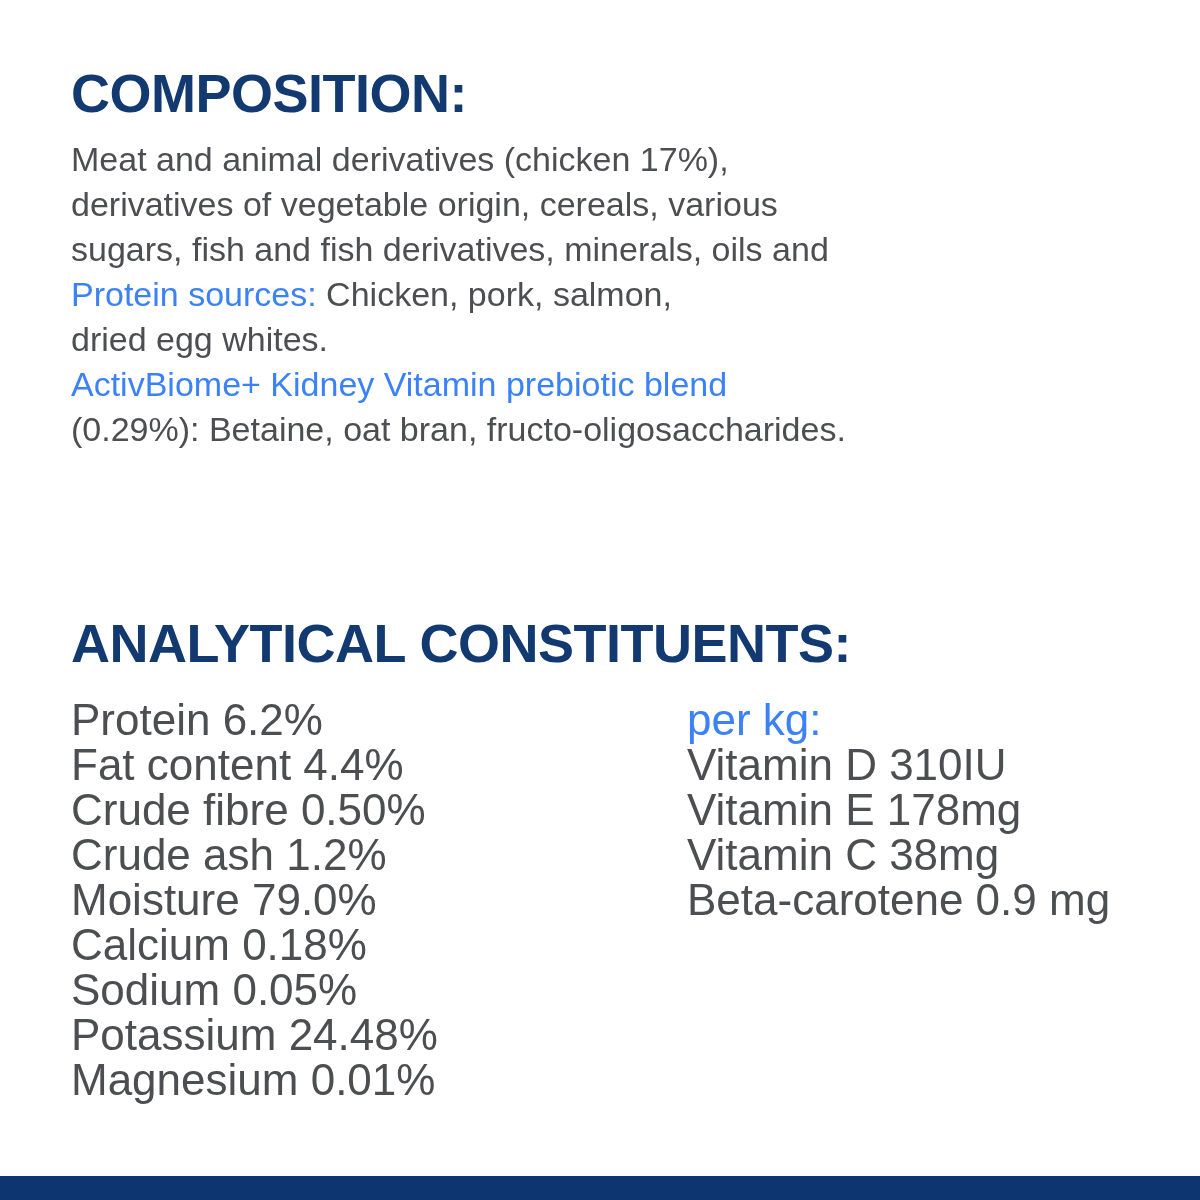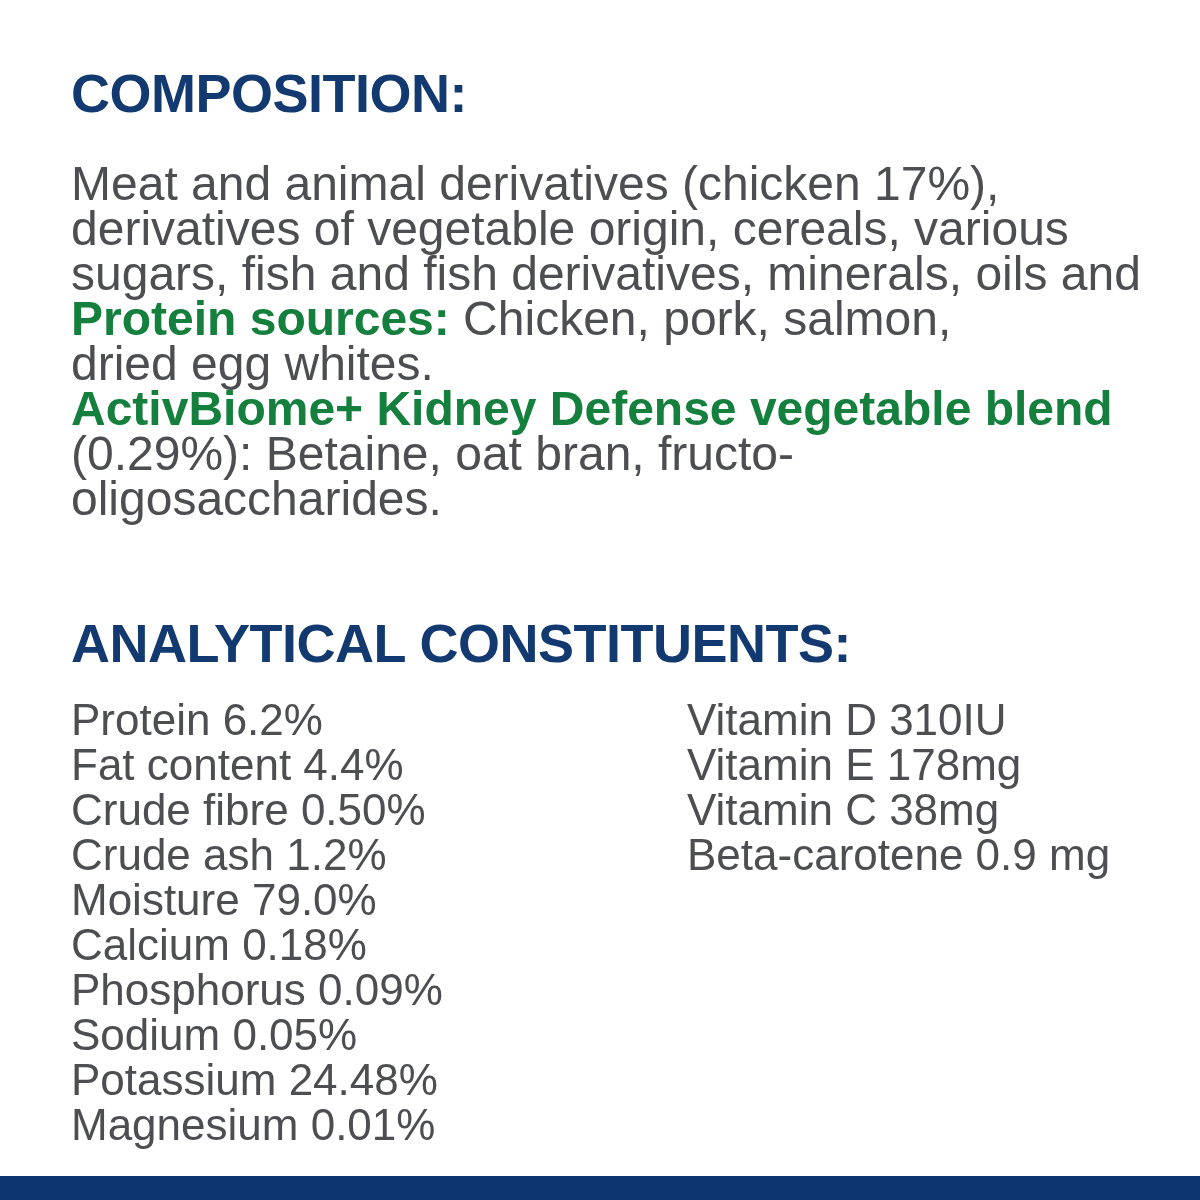--- a/index.html
+++ b/index.html
@@ -23,30 +23,30 @@
     font-weight: bold;
     letter-spacing: -0.5px;
     white-space: nowrap;
   }
   #composition-heading { top: 62px; }
   #analytical-heading  { top: 612px; }
 
   .body-block {
     position: absolute;
     left: 71px;
-    top: 161px;
+    top: 137px;
     width: 1090px;
-    font-size: 48px;
+    font-size: 34px;
     line-height: 45px;
     color: #4d4e52;
   }
   .comp-line { white-space: pre-wrap; }
   .bold-gray {
-    font-weight: bold;
-    color: #15803d;
+    font-weight: normal;
+    color: #3b82f6;
   }
 
   .col {
     position: absolute;
     top: 697px;
     font-size: 44px;
     line-height: 45px;
     color: #4d4e52;
     white-space: nowrap;
   }
@@ -68,40 +68,40 @@
 <div id="page">
 
   <div id="composition-heading" class="section-heading">COMPOSITION:</div>
 
   <div class="body-block">
     <div class="comp-line"><span class="bold-gray"></span><span>Meat and animal derivatives (chicken 17%),</span></div>
     <div class="comp-line"><span class="bold-gray"></span><span>derivatives of vegetable origin, cereals, various</span></div>
     <div class="comp-line"><span class="bold-gray"></span><span>sugars, fish and fish derivatives, minerals, oils and</span></div>
     <div class="comp-line"><span class="bold-gray">Protein sources:</span><span> Chicken, pork, salmon,</span></div>
     <div class="comp-line"><span class="bold-gray"></span><span>dried egg whites.</span></div>
-    <div class="comp-line"><span class="bold-gray">ActivBiome+ Kidney Defense vegetable blend</span><span></span></div>
+    <div class="comp-line"><span class="bold-gray">ActivBiome+ Kidney Vitamin prebiotic blend</span><span></span></div>
     <div class="comp-line"><span class="bold-gray"></span><span>(0.29%): Betaine, oat bran, fructo-oligosaccharides.</span></div>
   </div>
 
   <div id="analytical-heading" class="section-heading">ANALYTICAL CONSTITUENTS:</div>
 
   <div id="col-left" class="col">
     <div>Protein 6.2%</div>
     <div>Fat content 4.4%</div>
     <div>Crude fibre 0.50%</div>
     <div>Crude ash 1.2%</div>
     <div>Moisture 79.0%</div>
     <div>Calcium 0.18%</div>
-    <div>Phosphorus 0.09%</div>
     <div>Sodium 0.05%</div>
     <div>Potassium 24.48%</div>
     <div>Magnesium 0.01%</div>
   </div>
 
   <div id="col-right" class="col">
+    <div class="bold-gray">per kg:</div>
     <div>Vitamin D 310IU</div>
     <div>Vitamin E 178mg</div>
     <div>Vitamin C 38mg</div>
     <div>Beta-carotene 0.9 mg</div>
   </div>
 
   <div id="footer-bar"></div>
 
 </div>
 

